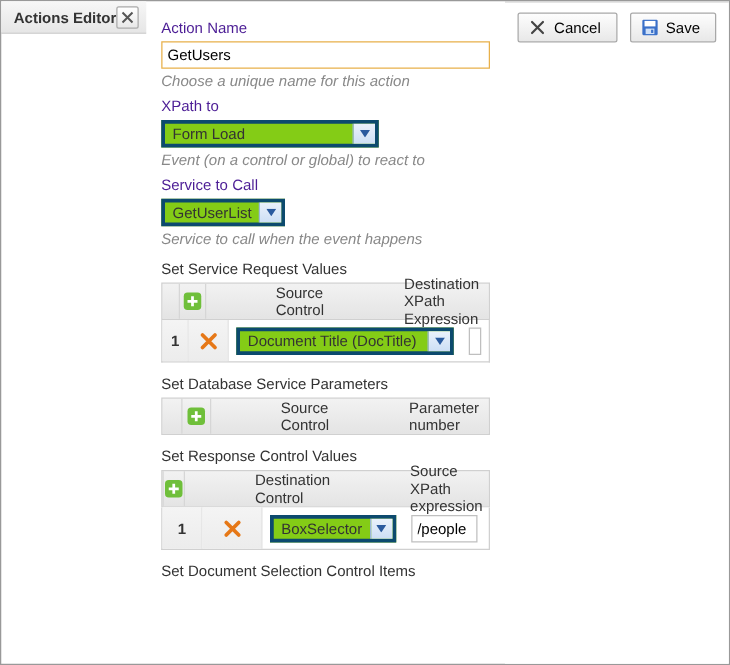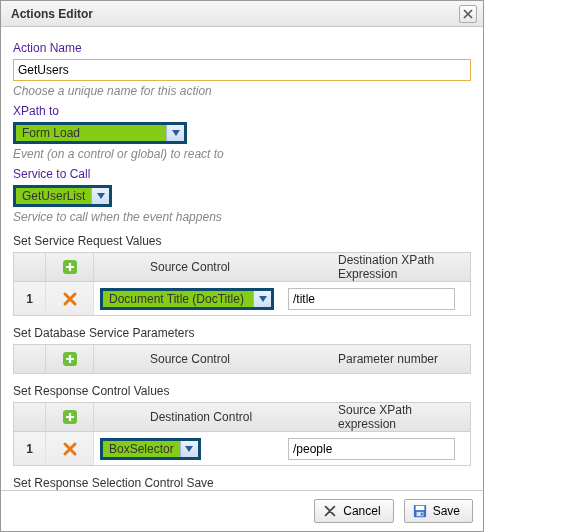--- a/index.html
+++ b/index.html
@@ -4,26 +4,26 @@
 <style>
   * { box-sizing: border-box; }
   body {
     margin: 0;
     font-family: Arial, Helvetica, sans-serif;
     font-size: 12px;
     background: #fff;
     color: #333;
   }
   .window {
-    width: 484px;
+    width: 584px;
     height: 532px;
     border: 1px solid #999;
     background: #fff;
     display: flex;
-    flex-direction: column;
+    flex-direction: row;
   }
   .titlebar {
     height: 26px;
     background: linear-gradient(#f7f7f7, #e6e6e6);
     border-bottom: 1px solid #c8c8c8;
     display: flex;
     align-items: center;
     justify-content: space-between;
     padding: 0 6px 0 10px;
     font-weight: bold;
@@ -299,21 +299,21 @@
               </svg>
           </span>
         </div>
       </div>
       <div class="col-b">
         <input class="cell-input" value="/people" style="">
       </div>
     </div>
 
     
-    <div class="section-title">Set Response Selection Control Save</div>
+    <div class="section-title">Set Document Selection Control Items</div>
     
 
   </div>
 
   <div class="footer">
     <button class="btn">
       <svg viewBox="0 0 16 16">
         <path d="M3 3 L13 13 M13 3 L3 13" stroke="#444" stroke-width="2" stroke-linecap="round"></path>
       </svg>
       <span>Cancel</span>

